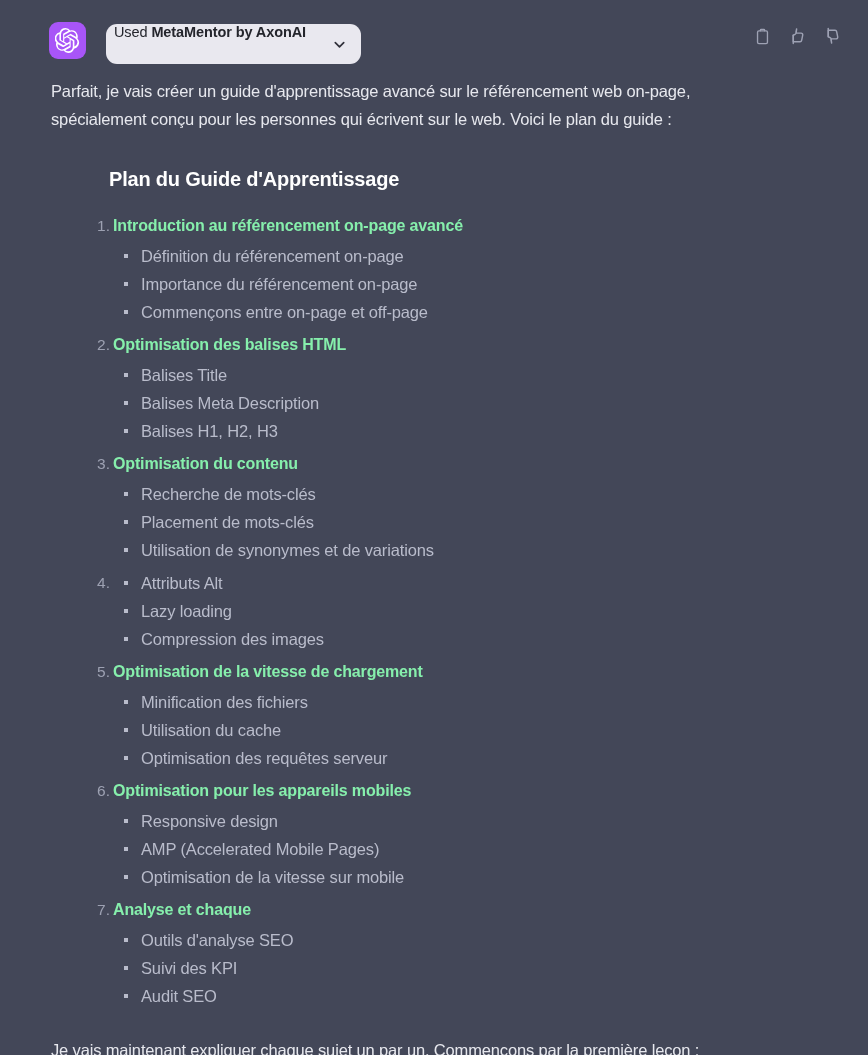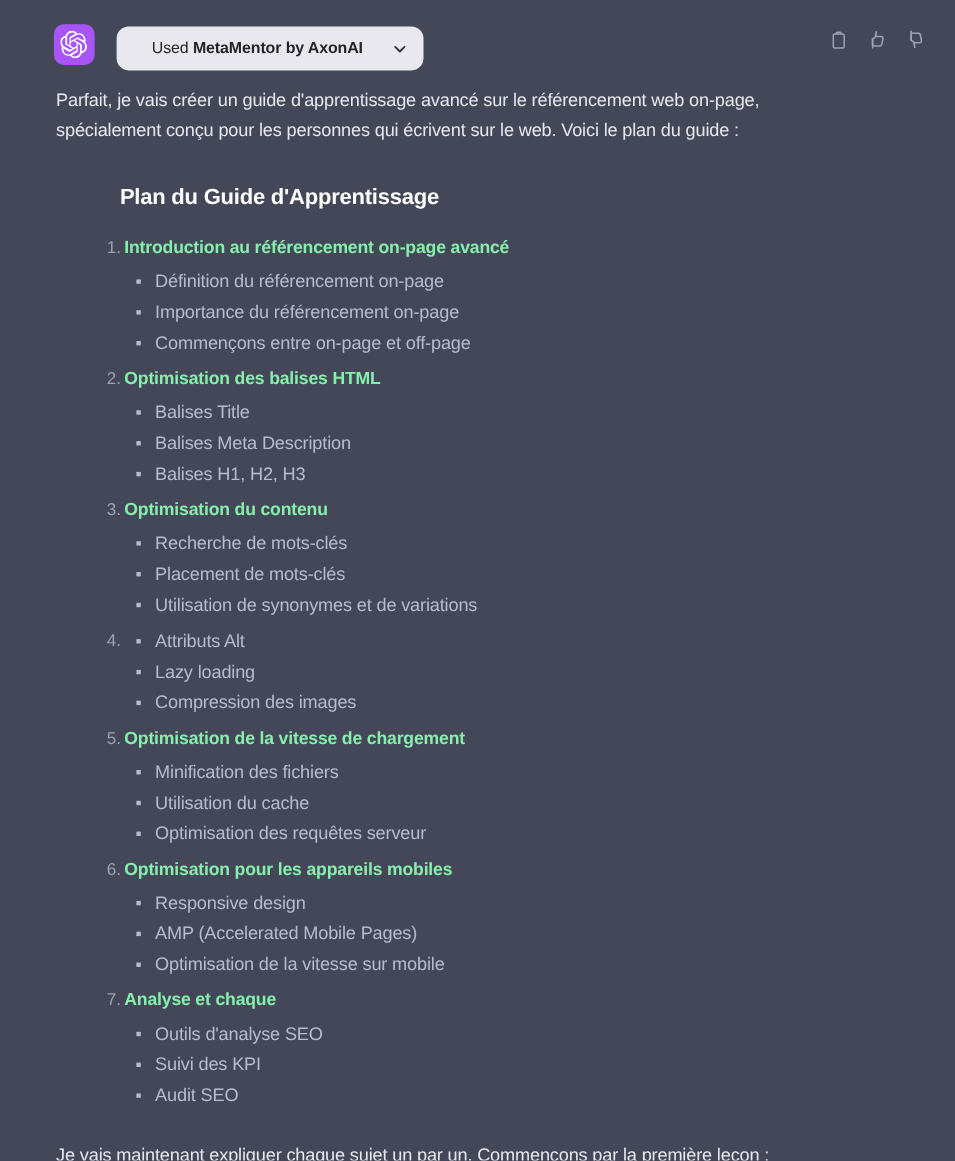--- a/index.html
+++ b/index.html
@@ -44,22 +44,21 @@
 
   .tool-pill {
     position: absolute;
     left: 106px;
     top: 24px;
     height: 40px;
     box-sizing: border-box;
     background: #e9e8ef;
     border-radius: 11px;
     display: flex;
-    align-items: center;
-    padding: 0 14px 0 32px;
+    padding: 0 14px 0 8px;
     min-width: 244px;
     cursor: pointer;
   }
   .tool-pill-text {
     font-size: 14.5px;
     color: #24252c;
     white-space: nowrap;
     letter-spacing: -0.1px;
   }
   .tool-pill-prefix { font-weight: 400; }

